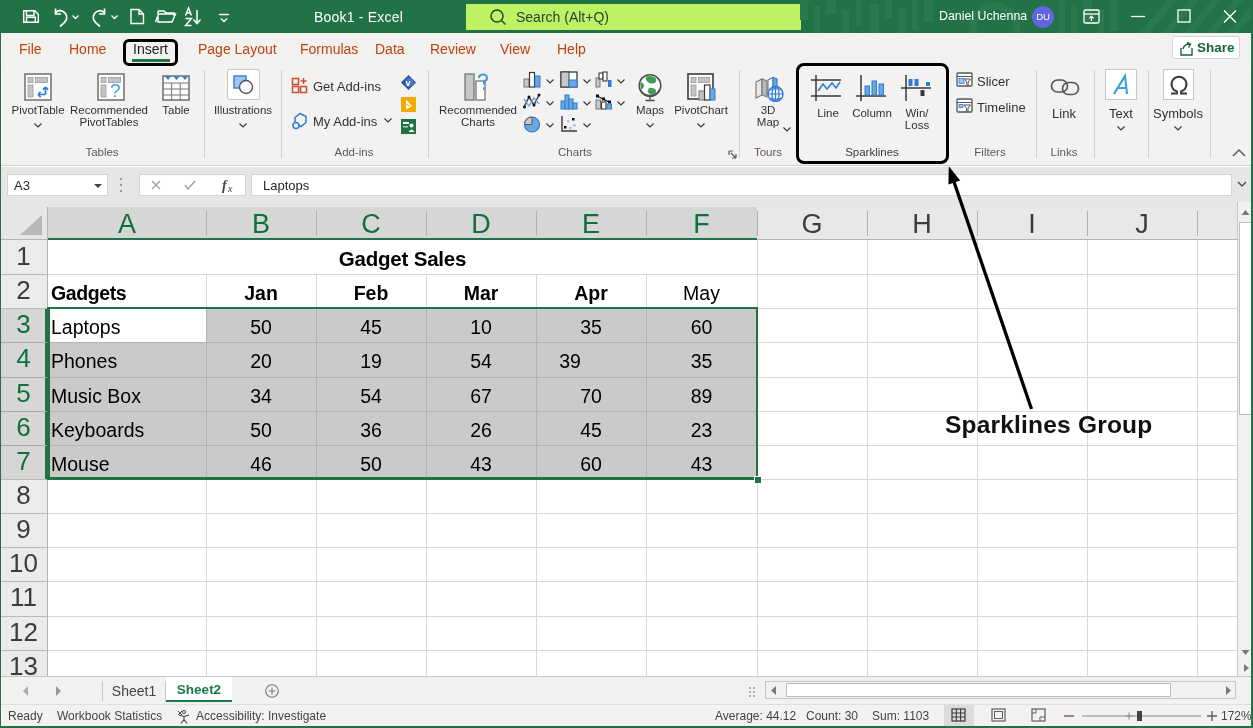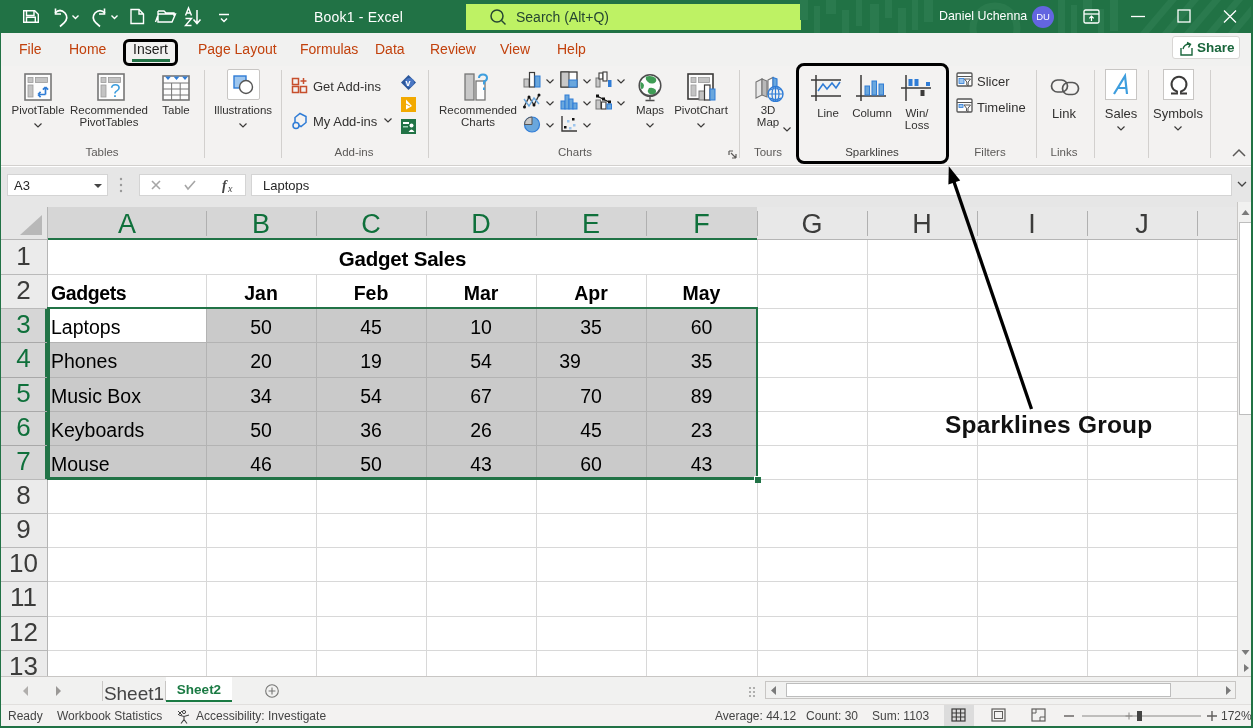--- a/index.html
+++ b/index.html
@@ -390,21 +390,21 @@
   <svg class="abs" style="left:1050px;top:10px;" width="30" height="22">
     <rect x="1.5" y="4" width="16" height="12" rx="6" stroke="#555" fill="none" stroke-width="1.7"></rect>
     <rect x="12.5" y="6.5" width="16" height="12" rx="6" stroke="#555" fill="none" stroke-width="1.7"></rect>
   </svg>
   <div class="btnlabel" style="left:1027px;top:40px;width:74px;font-size:13px;">Link</div>
 
   <div class="abs" style="left:1105px;top:3px;width:32px;height:31px;background:#fff;border:1px solid #c8c6c4;"></div>
   <svg class="abs" style="left:1110px;top:7px;" width="24" height="24">
     <path d="M4 21 L15 3 L17 21 M7.5 15 L16.5 15" stroke="#3e9ede" fill="none" stroke-width="2.2"></path>
   </svg>
-  <div class="btnlabel" style="left:1084px;top:40px;width:74px;font-size:13px;">Sales</div>
+  <div class="btnlabel" style="left:1084px;top:40px;width:74px;font-size:13px;">Text</div>
   <svg class="chev" style="left:1116px;top:59px;" width="10" height="7">
         <path d="M1.5 1.5 l3.5 3.5 l3.5 -3.5" stroke="#3b3a39" fill="none" stroke-width="1.2"></path>
       </svg>
 
   <div class="abs" style="left:1163px;top:3px;width:31px;height:31px;background:#fff;border:1px solid #c8c6c4;"></div>
   <svg class="abs" style="left:1167px;top:7px;" width="24" height="24">
     <path d="M4 20.5 h6 v-2 a7.5 7.5 0 1 1 4 0 v2 h6" stroke="#3b3a39" fill="none" stroke-width="1.9"></path>
   </svg>
   <div class="btnlabel" style="left:1141px;top:40px;width:74px;font-size:13px;">Symbols</div>
   <svg class="chev" style="left:1173px;top:59px;" width="10" height="7">
@@ -569,21 +569,21 @@
   <div class="abs" style="left:755.5px;top:104.5px;width:2.5px;height:173px;background:#217346;"></div>
   <div class="abs" style="left:754px;top:274px;width:4px;height:4px;background:#fff;"></div>
   <div class="abs" style="left:755px;top:275px;width:6px;height:6px;background:#217346;"></div>
 
   <div class="cell" style="left:48px;top:38px;width:709px;text-align:center;font-weight:bold;font-size:20.5px;letter-spacing:-0.2px;">Gadget Sales</div>
   <div class="cell" style="left:51px;top:72.1px;font-weight:bold;letter-spacing:-0.4px;">Gadgets</div>
   <div class="cell" style="left:206px;top:72.1px;width:110px;text-align:center;font-weight:bold;">Jan</div>
   <div class="cell" style="left:316px;top:72.1px;width:110px;text-align:center;font-weight:bold;">Feb</div>
   <div class="cell" style="left:426px;top:72.1px;width:110px;text-align:center;font-weight:bold;">Mar</div>
   <div class="cell" style="left:536px;top:72.1px;width:110px;text-align:center;font-weight:bold;">Apr</div>
-  <div class="cell" style="left:646px;top:72.1px;width:111px;text-align:center;font-weight:bold;">May</div>
+  <div class="cell" style="left:646px;top:72.1px;width:111px;text-align:center;font-weight:normal;">May</div>
   <div class="cell" style="left:51px;top:106.3px;">Laptops</div>
   <div class="cell" style="left:206px;top:106.3px;width:110px;text-align:center;">50</div>
   <div class="cell" style="left:316px;top:106.3px;width:110px;text-align:center;">45</div>
   <div class="cell" style="left:426px;top:106.3px;width:110px;text-align:center;">10</div>
   <div class="cell" style="left:536px;top:106.3px;width:110px;text-align:center;">35</div>
   <div class="cell" style="left:646px;top:106.3px;width:111px;text-align:center;">60</div>
   <div class="cell" style="left:51px;top:140.4px;">Phones</div>
   <div class="cell" style="left:206px;top:140.4px;width:110px;text-align:center;">20</div>
   <div class="cell" style="left:316px;top:140.4px;width:110px;text-align:center;">19</div>
   <div class="cell" style="left:426px;top:140.4px;width:110px;text-align:center;">54</div>
@@ -622,21 +622,21 @@
         <path d="M5 3 l5 4 l-5 4 z" fill="#7a7a7a"></path>
       </svg>
 </div>
 
 <div id="tabsbar">
   <svg class="abs" style="left:20px;top:7px;" width="50" height="14">
     <path d="M8 2 l-5 5 l5 5 z" fill="#b0aeac"></path>
     <path d="M36 2 l5 5 l-5 5 z" fill="#9a9896"></path>
   </svg>
   <div class="abs" style="left:102px;top:4px;width:1px;height:20px;background:#c8c6c4;"></div>
-  <div class="abs" style="left:103px;top:0;width:62px;height:27px;font-size:19px;color:#444;text-align:center;padding-top:6px;">Sheet1</div>
+  <div class="abs" style="left:103px;top:0;width:62px;height:27px;font-size:14px;color:#444;text-align:center;padding-top:6px;">Sheet1</div>
   <div class="abs" style="left:165px;top:4px;width:1px;height:20px;background:#c8c6c4;"></div>
   <div class="abs" style="left:166px;top:0;width:66px;height:25px;background:#fff;border-bottom:2.5px solid #1a7a43;font-size:13.5px;font-weight:bold;color:#1a7a43;text-align:center;padding-top:5px;">Sheet2</div>
   <svg class="abs" style="left:265px;top:7px;" width="15" height="15">
     <circle cx="7" cy="7" r="6.3" stroke="#767674" fill="none" stroke-width="1.1"></circle>
     <path d="M7 3.6 v6.8 M3.6 7 h6.8" stroke="#767674" stroke-width="1.1"></path>
   </svg>
   <svg class="abs" style="left:748px;top:9px;" width="8" height="12">
         <circle cx="2" cy="2" r="1" fill="#999"></circle>
         <circle cx="6" cy="2" r="1" fill="#999"></circle>
         <circle cx="2" cy="6" r="1" fill="#999"></circle>

